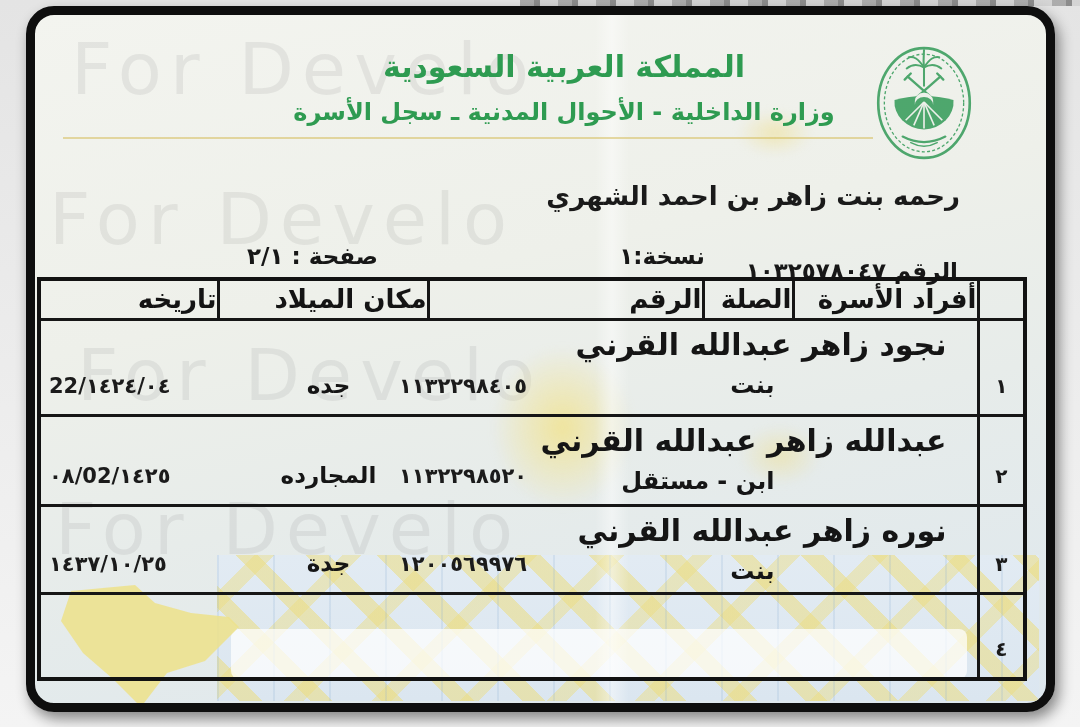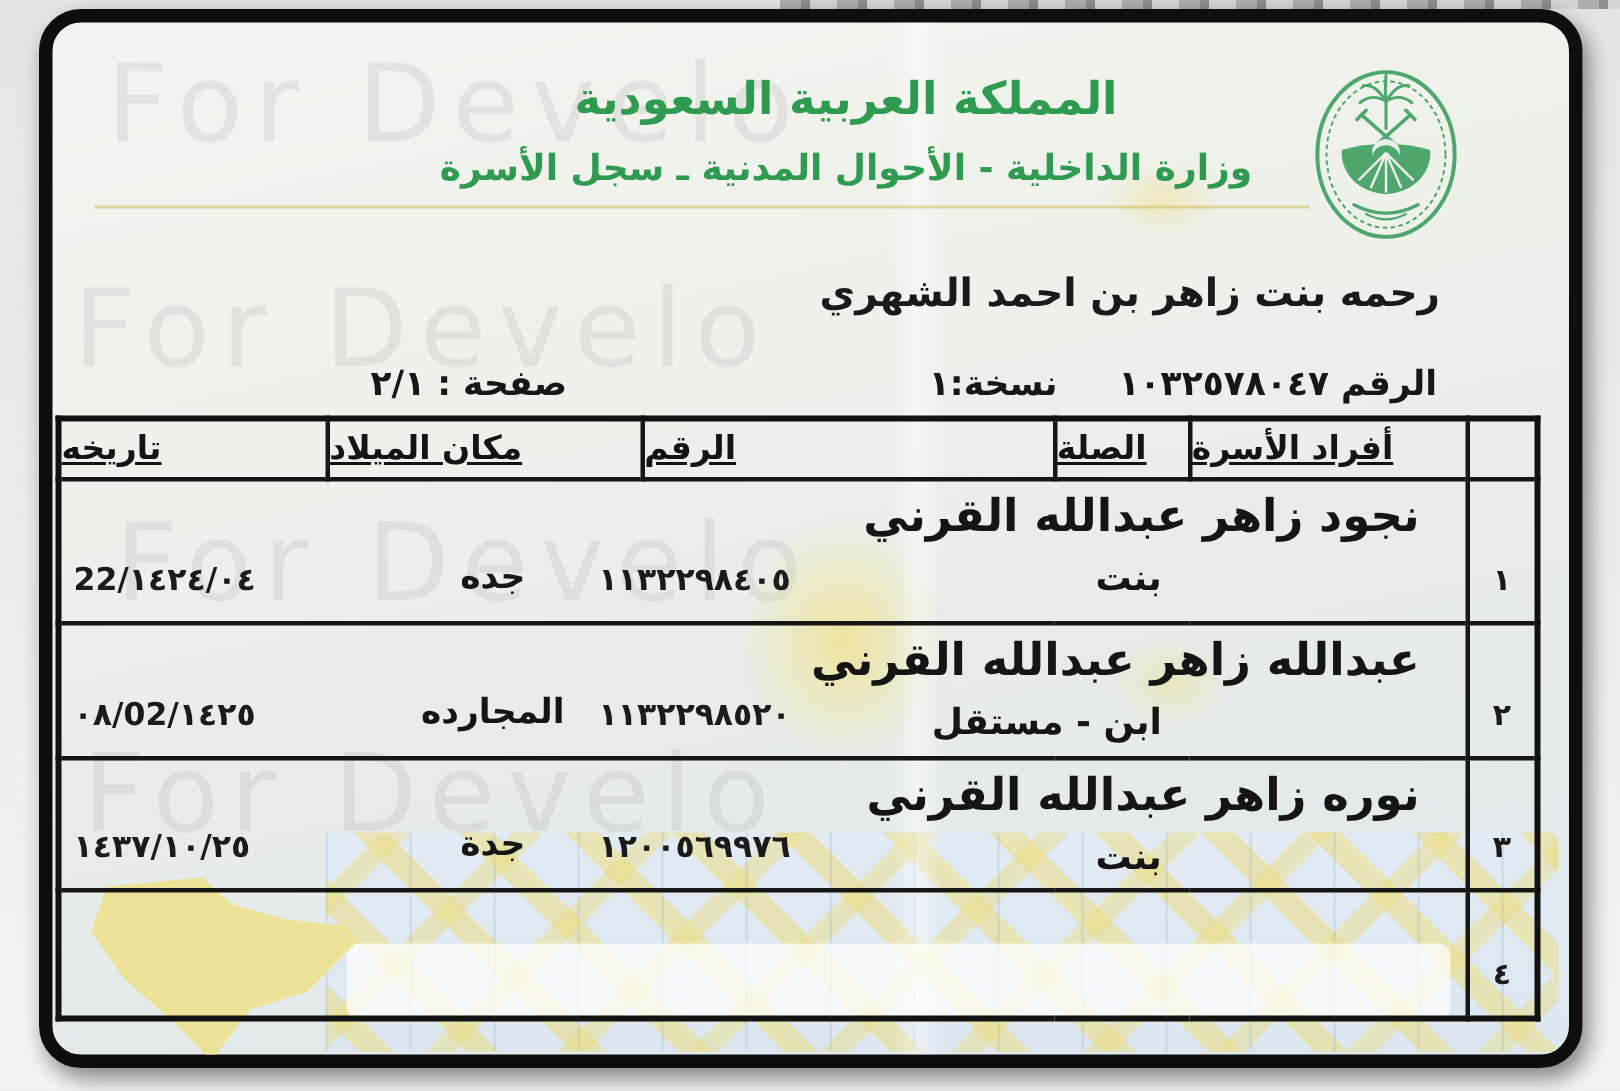--- a/index.html
+++ b/index.html
@@ -53,30 +53,30 @@
     color:#2e9b51; direction:rtl; }
   .hdr .l1 { font-size:30px; font-weight:bold; letter-spacing:1px; }
   .hdr .l2 { font-size:24px; font-weight:bold; margin-top:14px; }
 
   .yline { position:absolute; left:28px; top:122px; width:810px; height:2px; background:rgba(213,190,92,.55); }
 
   .holder-name { position:absolute; right:86px; top:166px; font-size:26px; font-weight:bold;
     color:#1a1a1a; direction:rtl; }
 
   .meta { position:absolute; top:228px; font-size:23px; font-weight:bold; color:#171717; direction:rtl; white-space:nowrap; }
-  .meta.numline  { right:88px; }
+  .meta.numline  { right:88px;margin-top:15px; }
   .meta.copyline { right:341px; }
   .meta.pageline { right:668px; }
   .meta .spaced { letter-spacing:2px; }
 
   table.reg { position:absolute; left:2px; top:262px; width:986px;
     border-collapse:collapse; direction:rtl; table-layout:fixed; }
   table.reg th, table.reg td { border:3px solid #161616; }
   table.reg { border:4px solid #121212; }
-  table.reg th { height:40px; font-size:22px; font-weight:bold; color:#141414; text-align:left; padding:0;text-decoration:underline; }
+  table.reg th { height:40px; font-size:26px; font-weight:bold; color:#141414; text-align:right; padding:0; }
   td.idx { vertical-align:bottom; text-align:center; font-size:20px; font-weight:bold; padding-bottom:16px; color:#1a1a1a; }
   td.content { position:relative; padding:0; }
   td.content .name { position:absolute; right:30px; top:6px; font-size:30px; font-weight:bold; color:#151515; direction:rtl; white-space:nowrap; }
   td.content .rel  { position:absolute; right:202px; top:50px; font-size:24px; font-weight:bold; color:#151515; direction:rtl; white-space:nowrap;text-align:center; }
   td.content .num  { position:absolute; left:358px; bottom:16px; font-size:21px; font-weight:bold; color:#1b1b1b; letter-spacing:2px; }
   td.content .birth{ position:absolute; left:205px; bottom:16px; width:165px; text-align:center; font-size:23px; font-weight:bold; color:#151515; direction:rtl; }
   td.content .date { position:absolute; left:8px; bottom:16px; font-size:21px; font-weight:bold; color:#1b1b1b; letter-spacing:1px; }
 </style>
 </head>
 <body>

